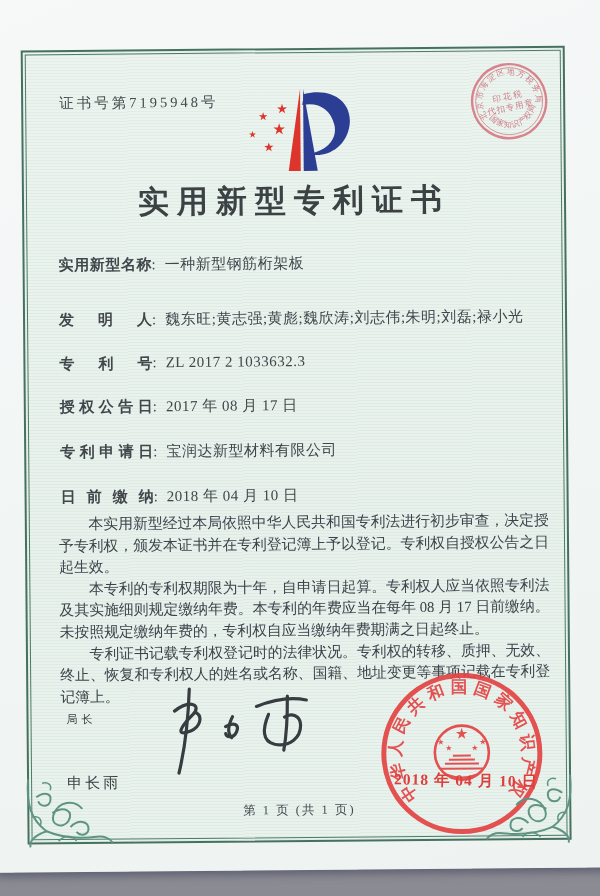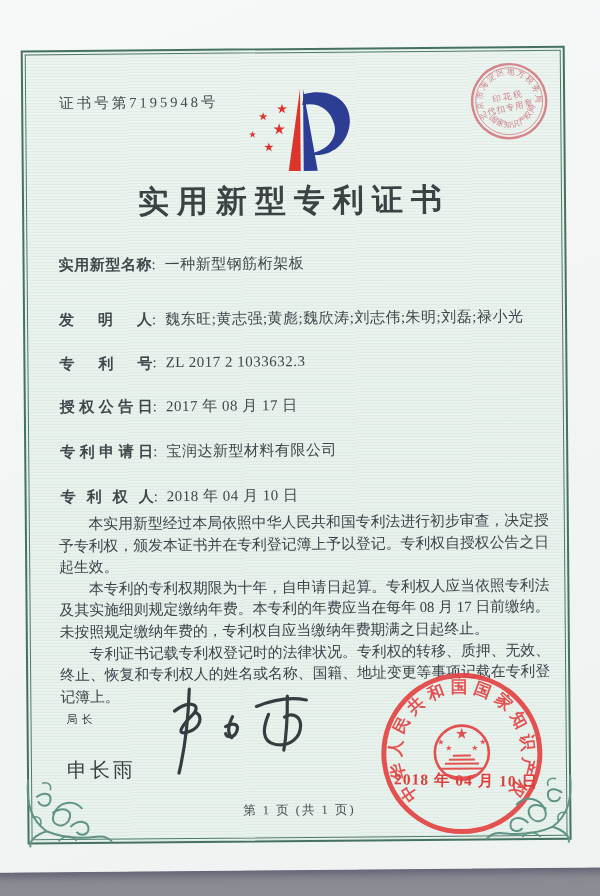--- a/index.html
+++ b/index.html
@@ -35,21 +35,21 @@
   .field{position:absolute;left:34px;width:490px;font-size:15px;color:#41464b;}
   .flabel{display:inline-block;width:93px;text-align:justify;text-align-last:justify;text-justify:inter-character;vertical-align:top;font-weight:bold;}
   .colon{margin-right:9px;}
   .fvalue{letter-spacing:.5px;}
   .body-text{
     position:absolute;left:32px;top:462px;width:490px;
     font-size:14.8px;line-height:21.6px;color:#3d434a;text-align:justify;
   }
   .body-text p{margin:0;text-indent:2em;}
   .sig-title{position:absolute;left:38px;top:660px;font-size:11px;color:#393e43;letter-spacing:4px;}
-  .sig-name{position:absolute;left:38px;top:705px;font-size:20px;color:#393e43;letter-spacing:3px;}
+  .sig-name{position:absolute;left:38px;top:722px;font-size:15px;color:#393e43;letter-spacing:3px;}
   .signature{position:absolute;left:112px;top:634px;width:190px;height:90px;}
   .big-seal{position:absolute;left:348px;top:620px;width:170px;height:170px;opacity:.92;}
   .seal-date{
     position:absolute;left:342px;top:722px;width:190px;text-align:center;
     font-size:15.5px;color:#dd3f3c;letter-spacing:1px;transform:rotate(1.5deg);font-weight:600;
   }
   .footer{
     position:absolute;left:0;top:752px;width:100%;text-align:center;
     font-size:12.5px;color:#464b50;letter-spacing:2px;
   }
@@ -108,21 +108,21 @@
       <div class="field" style="top:303px">
         <span class="flabel">专利号</span><span class="colon">:</span><span class="fvalue">ZL 2017 2 1033632.3</span>
       </div>
       <div class="field" style="top:346px">
         <span class="flabel">授权公告日</span><span class="colon">:</span><span class="fvalue">2017 年 08 月 17 日</span>
       </div>
       <div class="field" style="top:391px">
         <span class="flabel">专利申请日</span><span class="colon">:</span><span class="fvalue">宝润达新型材料有限公司</span>
       </div>
       <div class="field" style="top:436px">
-        <span class="flabel">专利权人</span><span class="colon">:</span><span class="fvalue">2018 年 04 月 10 日</span>
+        <span class="flabel">日前缴纳</span><span class="colon">:</span><span class="fvalue">2018 年 04 月 10 日</span>
       </div>
 
       <div class="body-text">
         <p>本实用新型经过本局依照中华人民共和国专利法进行初步审查，决定授予专利权，颁发本证书并在专利登记簿上予以登记。专利权自授权公告之日起生效。</p>
         <p>本专利的专利权期限为十年，自申请日起算。专利权人应当依照专利法及其实施细则规定缴纳年费。本专利的年费应当在每年 08 月 17 日前缴纳。未按照规定缴纳年费的，专利权自应当缴纳年费期满之日起终止。</p>
         <p>专利证书记载专利权登记时的法律状况。专利权的转移、质押、无效、终止、恢复和专利权人的姓名或名称、国籍、地址变更等事项记载在专利登记簿上。</p>
       </div>
 
       <div class="sig-title">局长</div>
       <div class="sig-name">申长雨</div>

